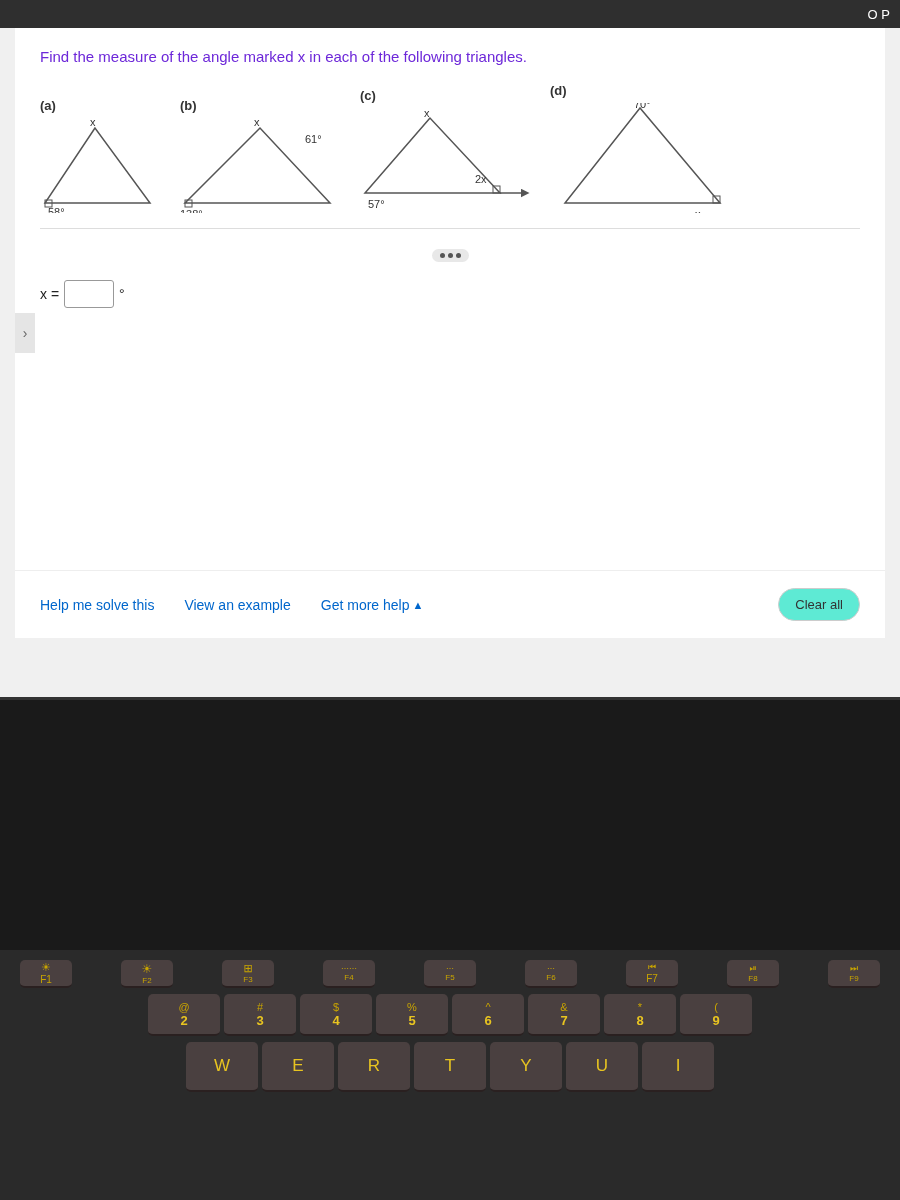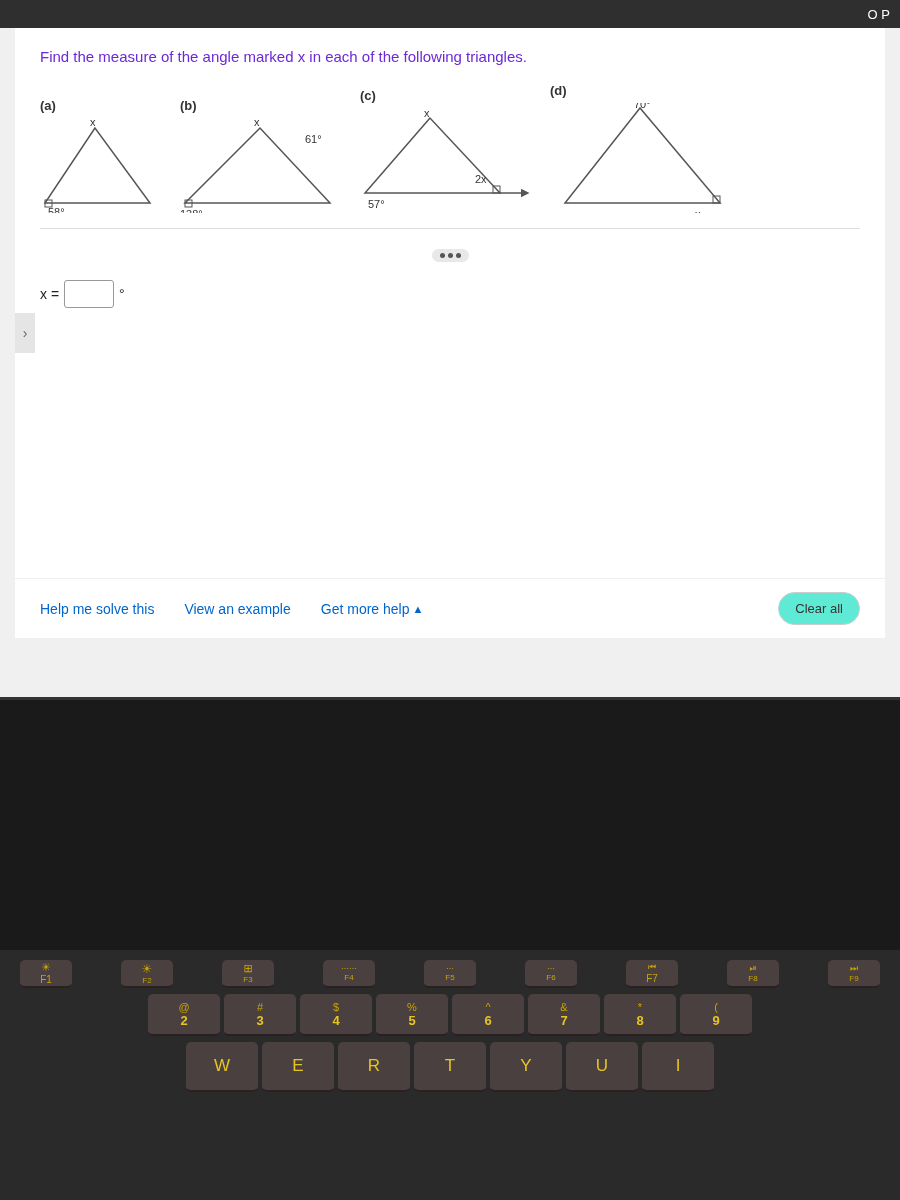--- a/index.html
+++ b/index.html
@@ -118,21 +118,21 @@
       font-size: 14px;
       color: #222;
     }
 
     
     .buttons-bar {
       position: absolute;
       bottom: 0;
       left: 0;
       right: 0;
-      height: 60px;
+      height: 68px;
       background: white;
       display: flex;
       align-items: center;
       padding: 4px 25px;
       gap: 30px;
       border-top: 1px solid #eee;
     }
 
     .help-btn {
       font-size: 14px;

